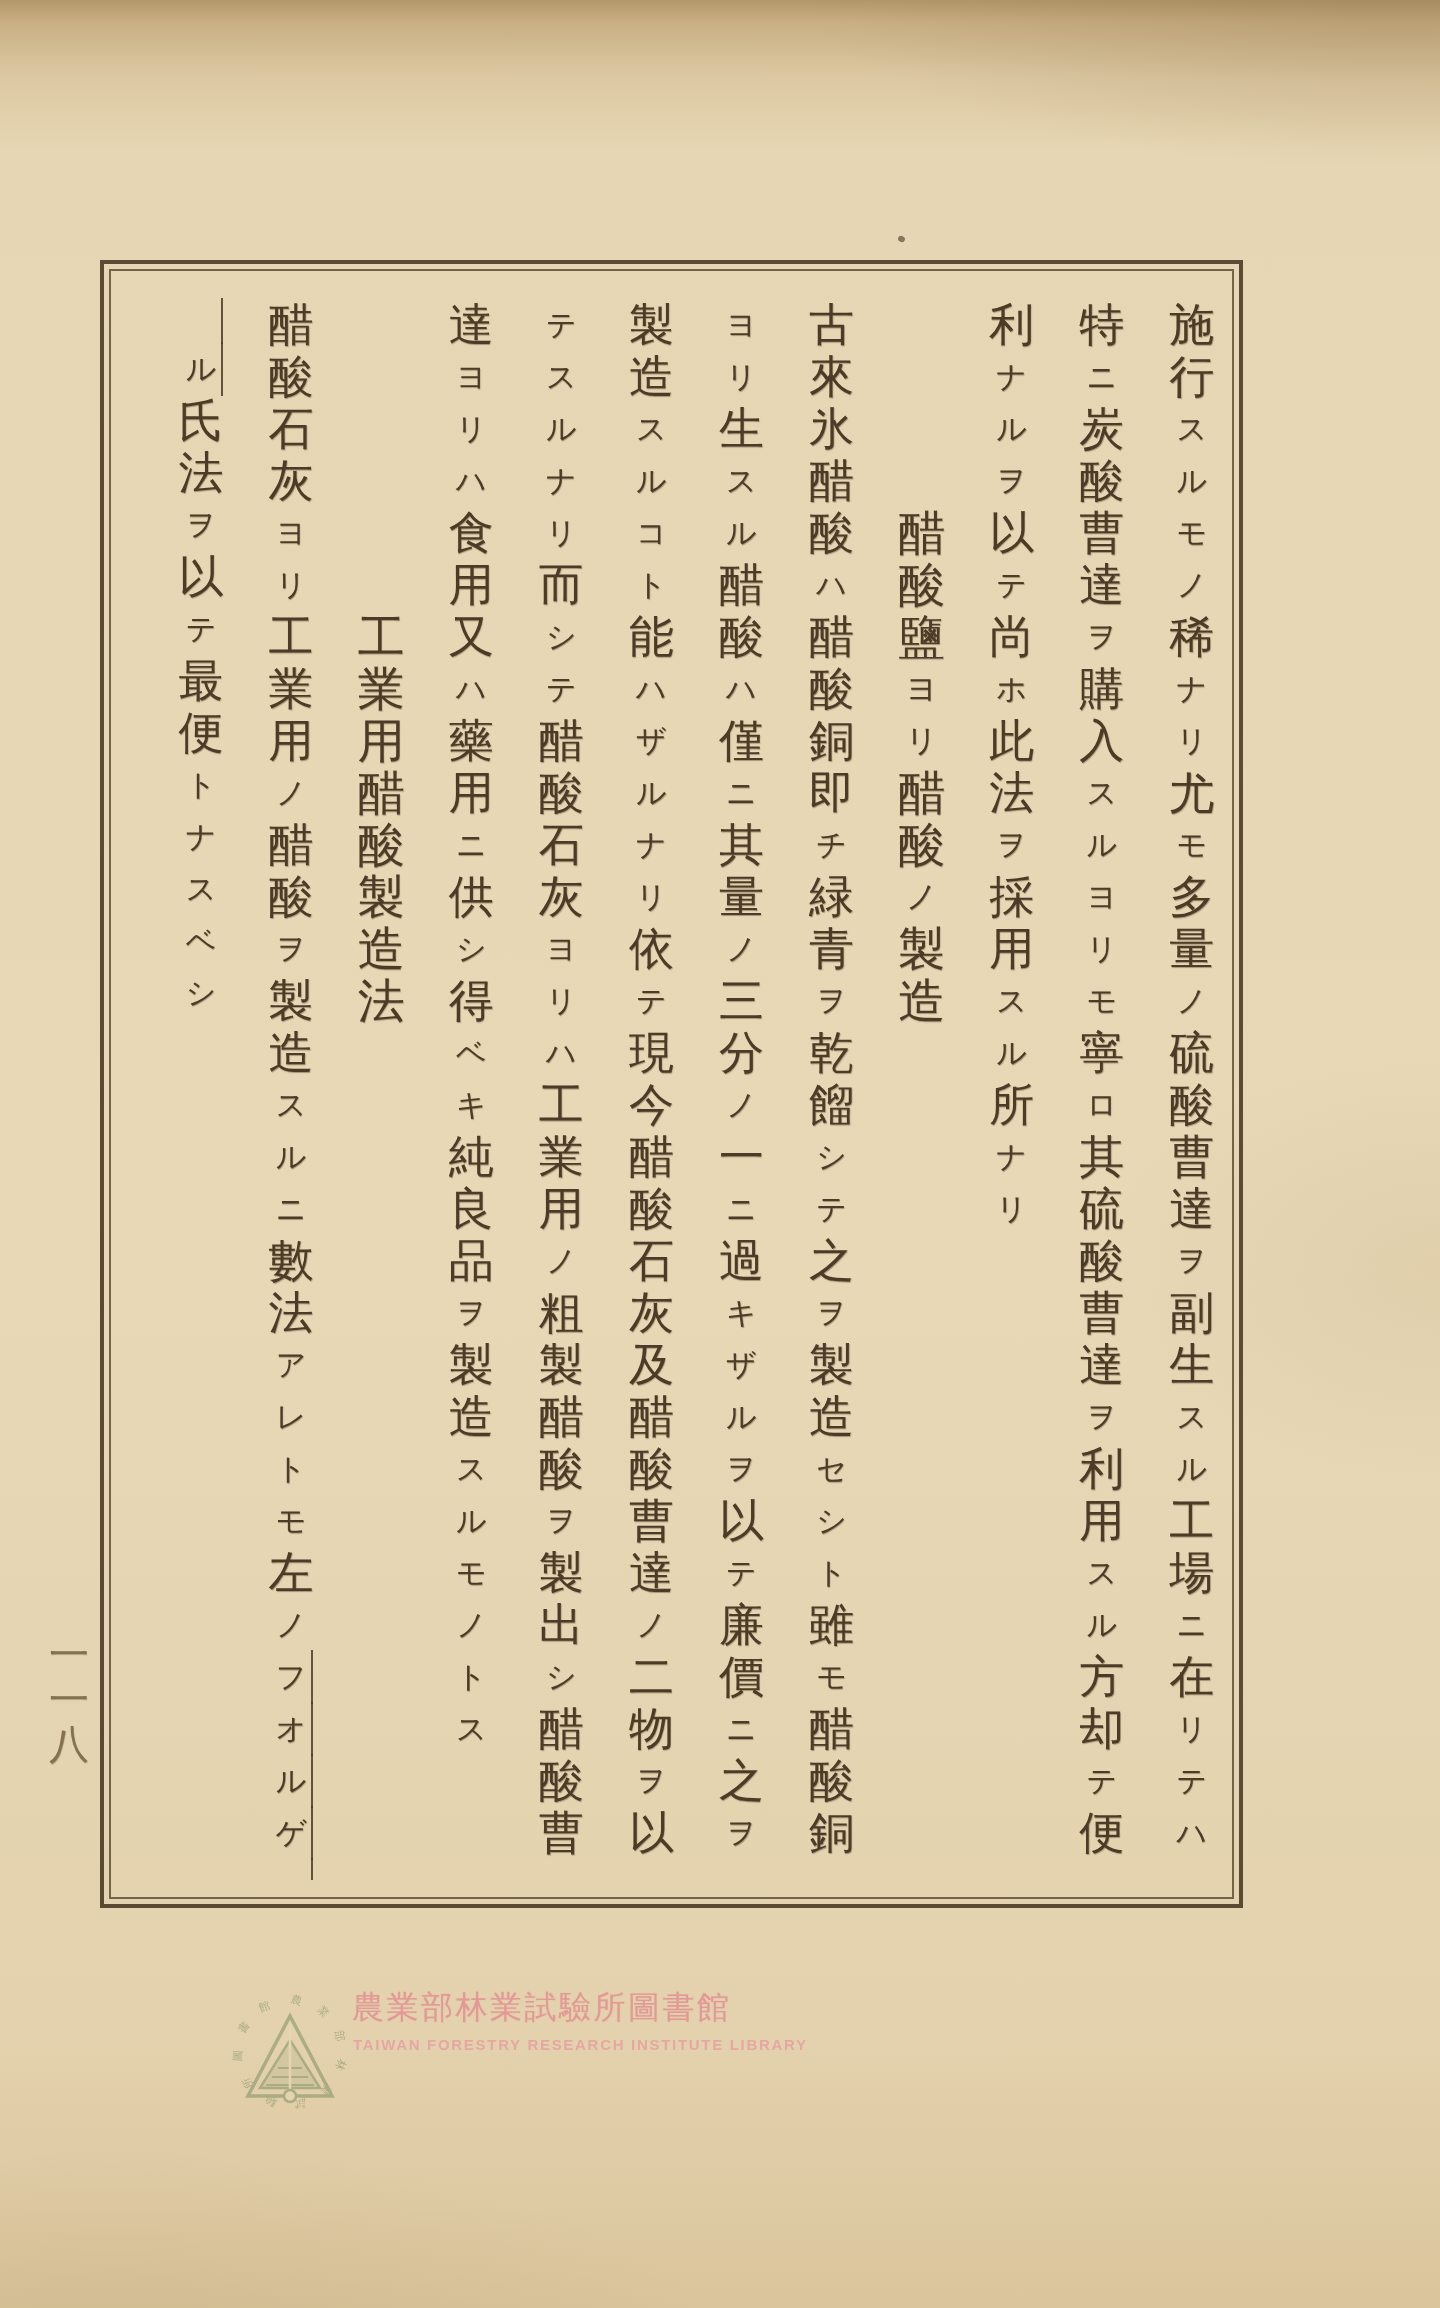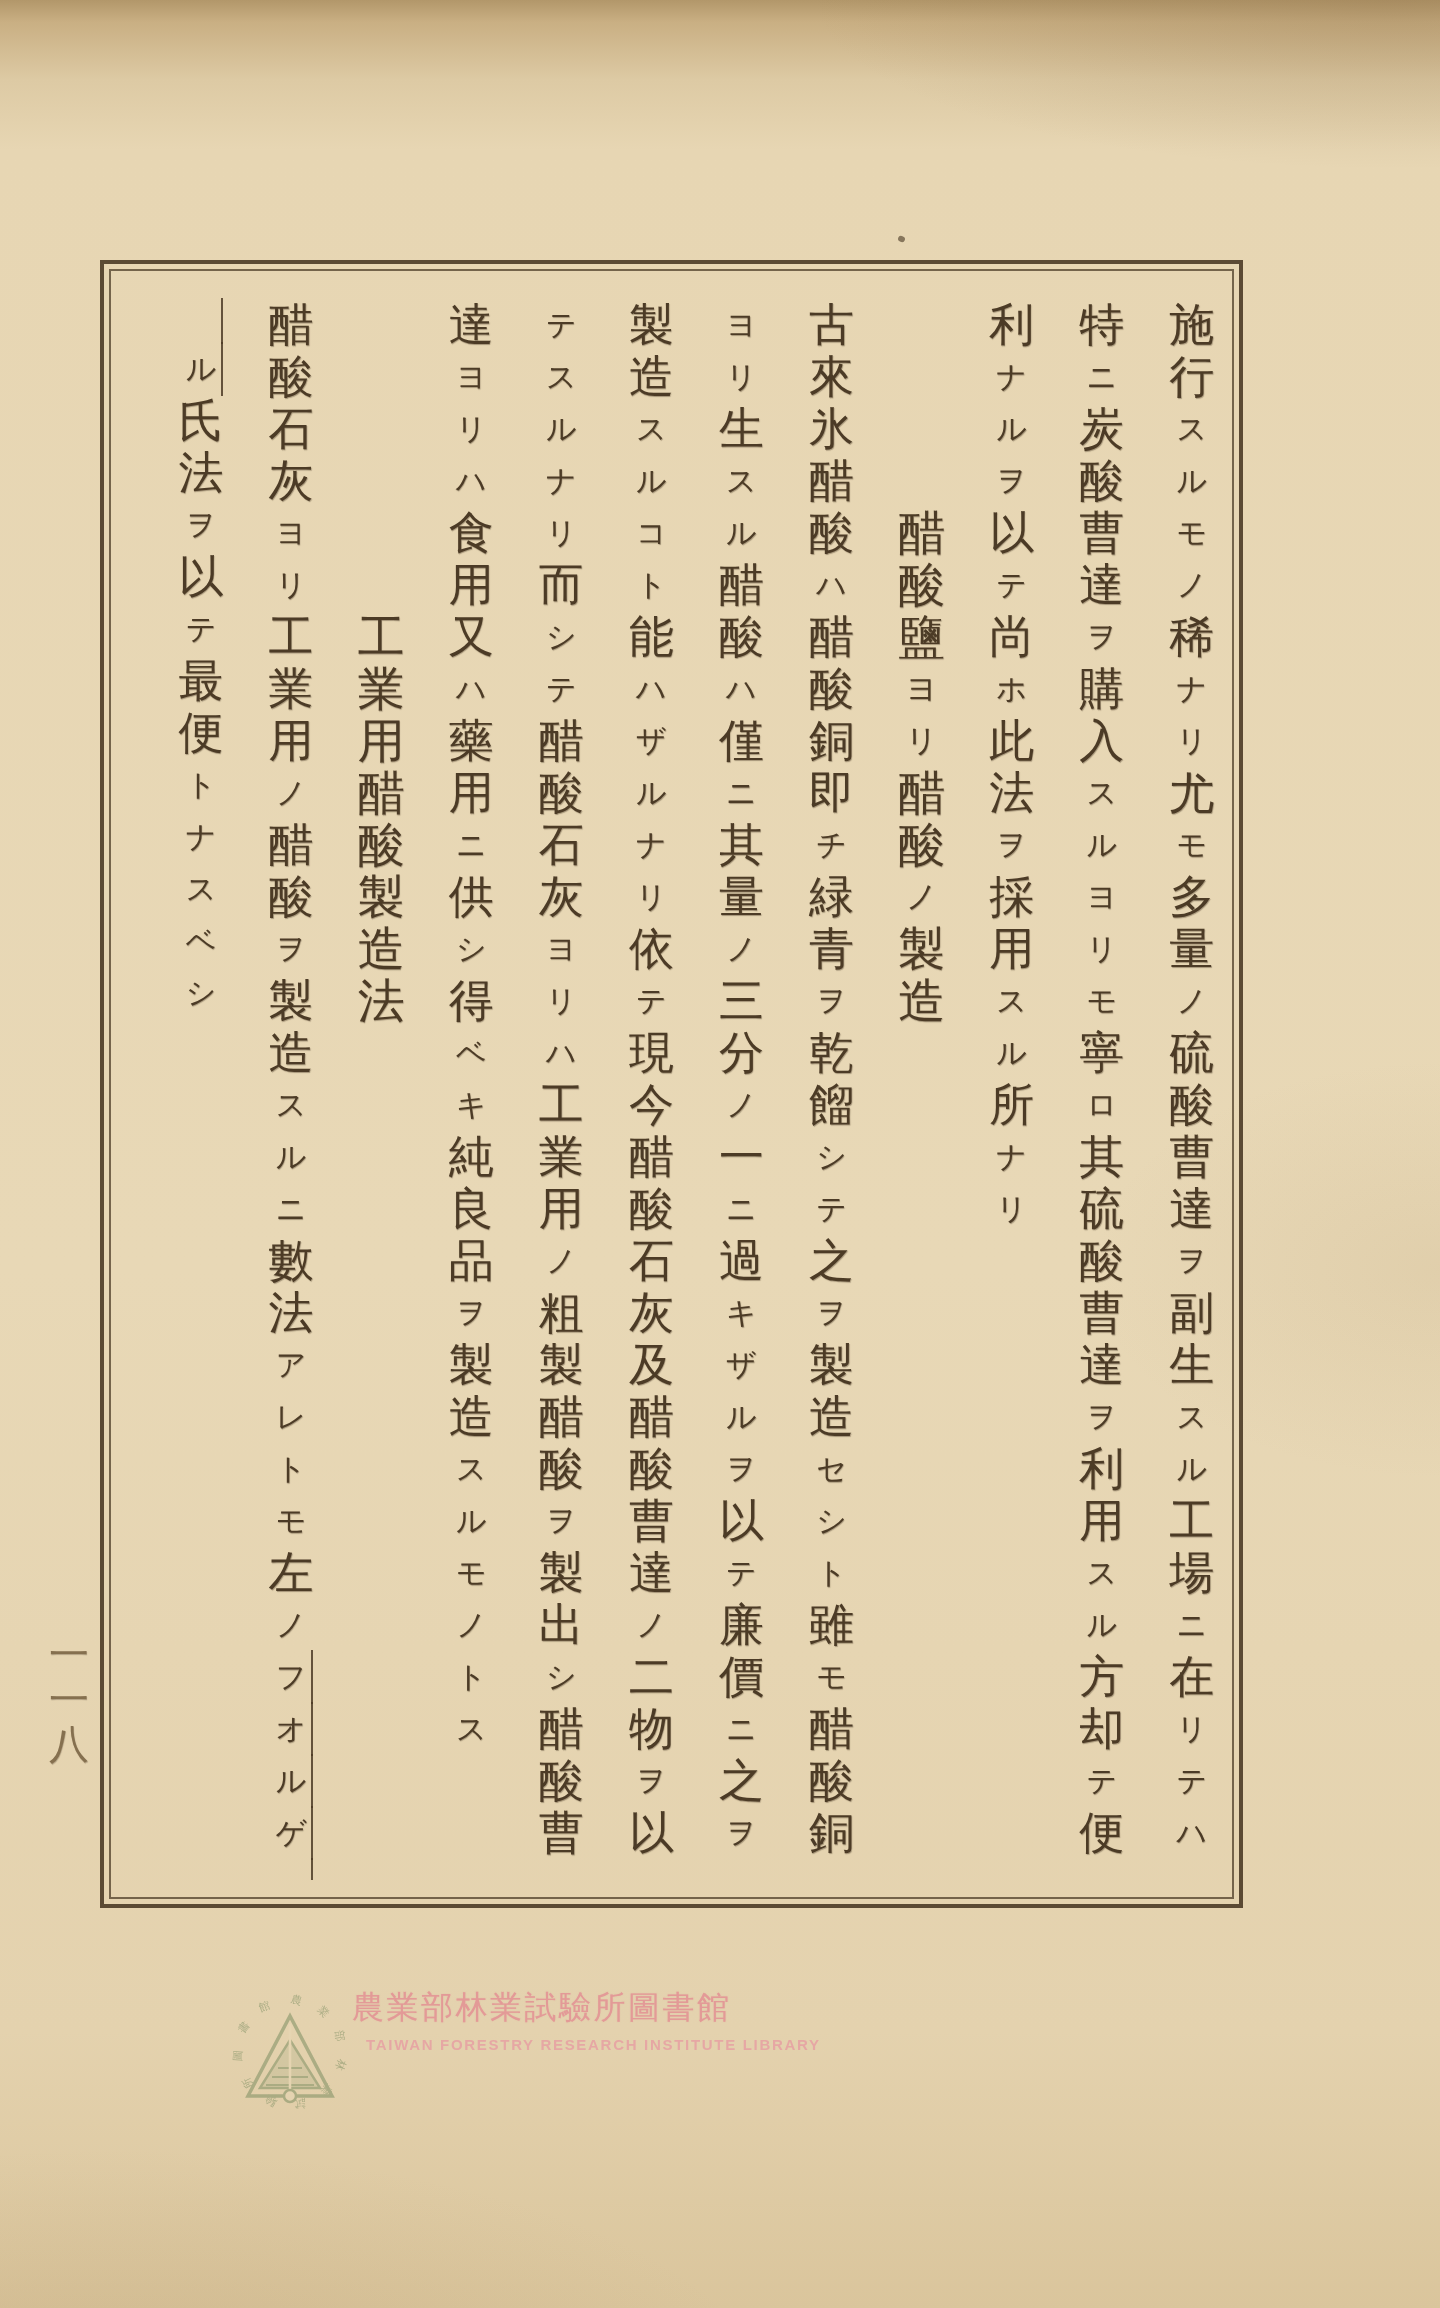--- a/index.html
+++ b/index.html
@@ -56,21 +56,21 @@
   #footer{position:absolute;left:0;top:0;}
   #seal{position:absolute;left:230px;top:1990px;opacity:.55;}
   #lib-cjk{
     position:absolute;left:352px;top:1986px;font-size:32px;letter-spacing:2.5px;
     color:var(--stamp,#e39a97);white-space:nowrap;
     text-shadow:0 0 1px rgba(227,154,151,.5);
   }
   #lib-en{
     position:absolute;left:353px;top:2036px;font-size:15px;letter-spacing:1.7px;
     font-family:"Liberation Sans","DejaVu Sans",sans-serif;font-weight:bold;
-    color:var(--stamp-light,#e6a7a4);white-space:nowrap;margin-left:13px;
+    color:var(--stamp-light,#e6a7a4);white-space:nowrap;
   }
 </style>
 </head>
 <body style="--ink: #4c3b26; --stamp: #e39a97; --stamp-light: #e6a7a4;">
 
 <div id="paper">
 
   <div id="frame">
     <div class="inner-border"></div>
     <div id="text-area">

